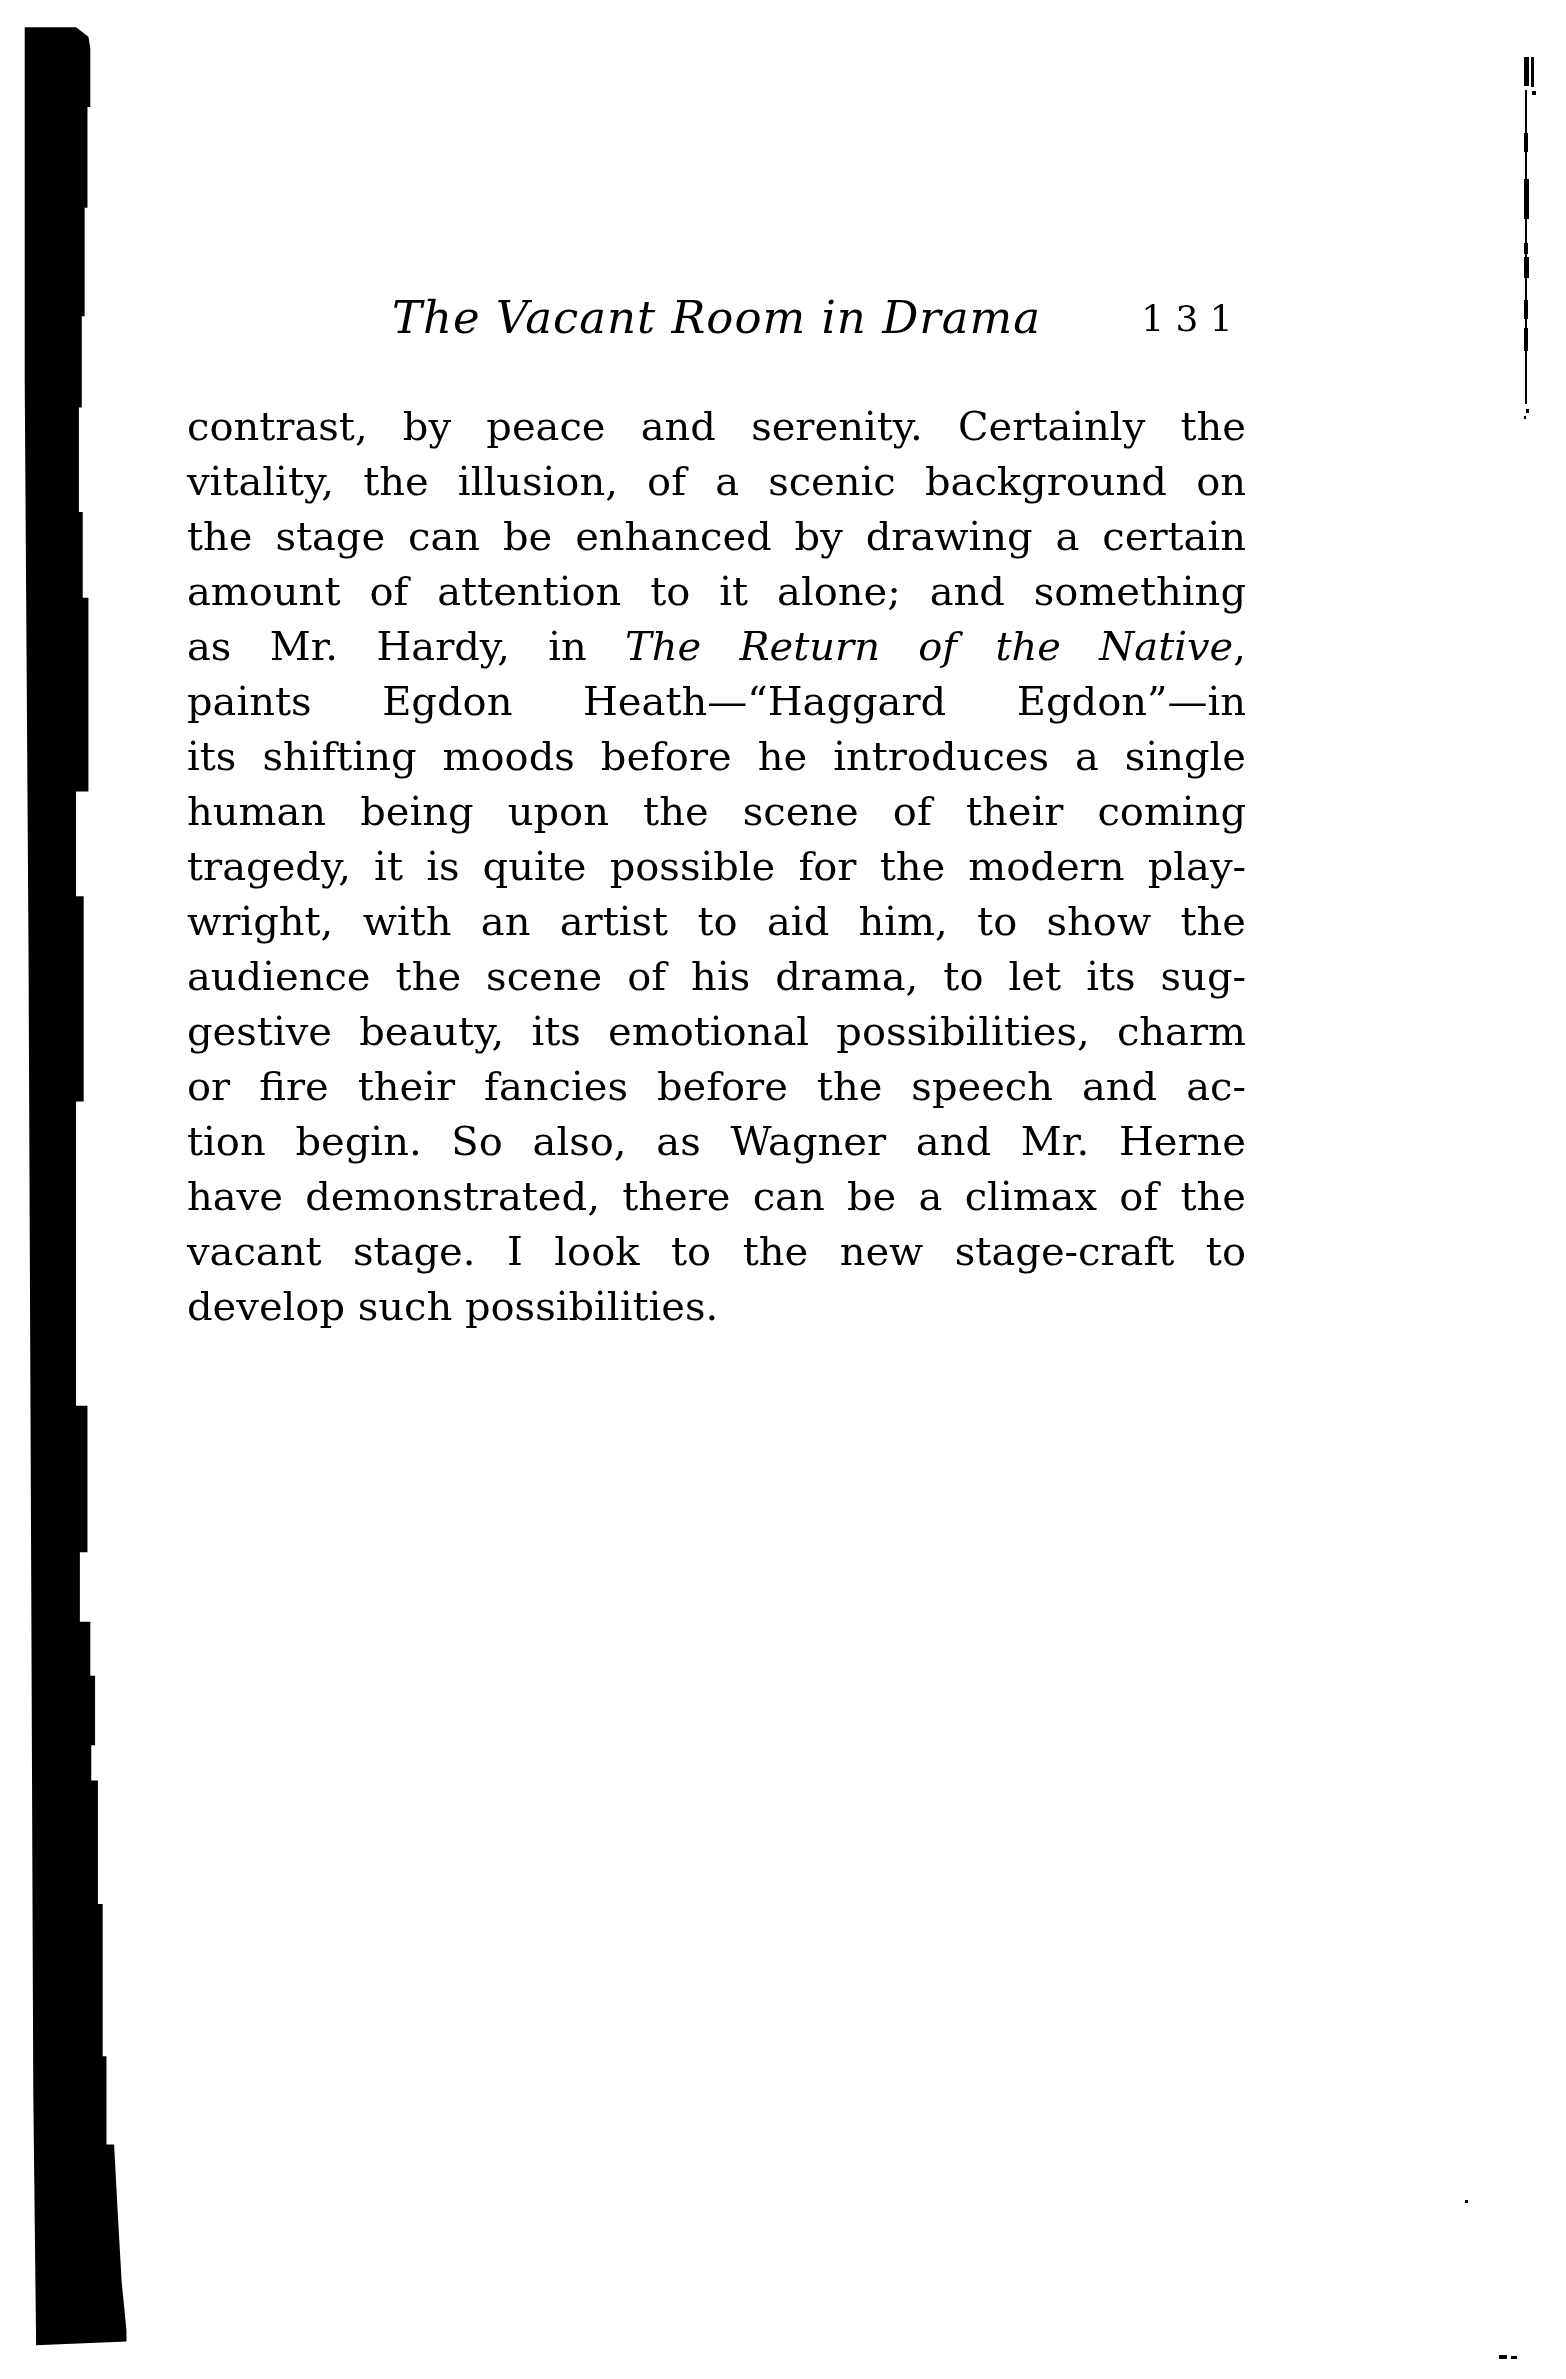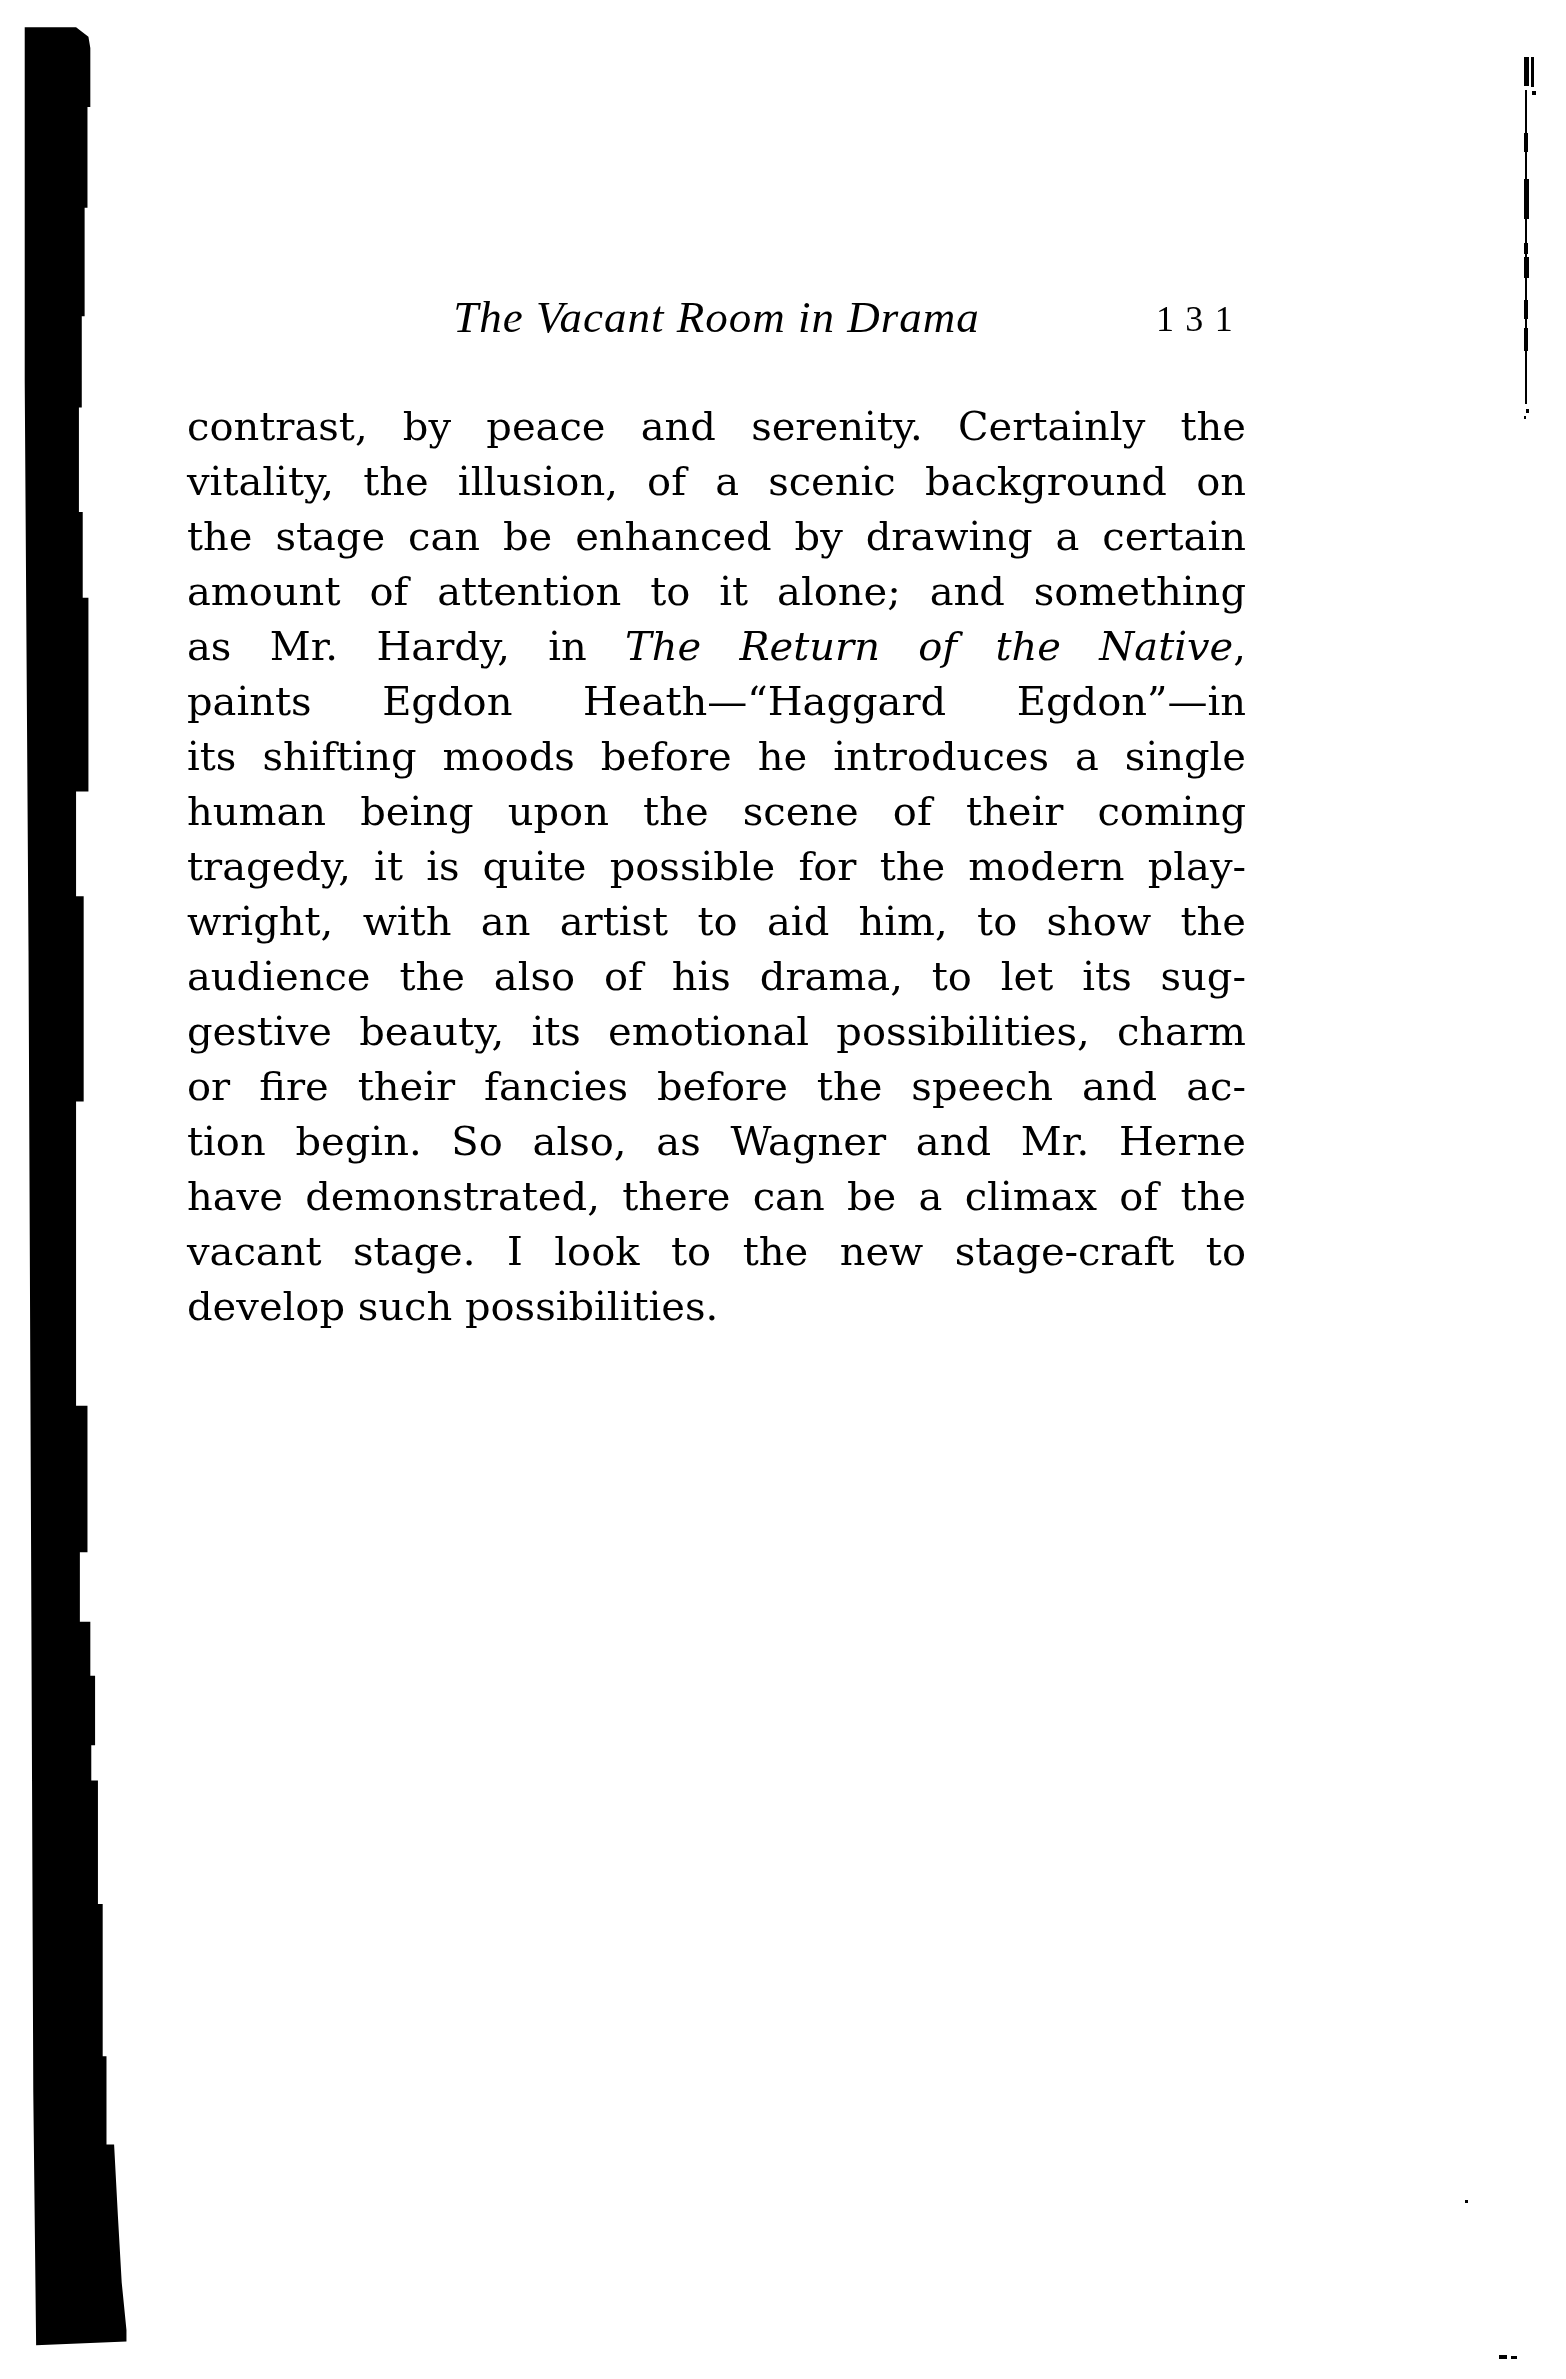--- a/index.html
+++ b/index.html
@@ -21,21 +21,20 @@
     top: 0;
     left: 0;
     pointer-events: none;
   }
   .running-header {
     position: absolute;
     top: 285px;
     left: 187px;
     width: 1059px;
     height: 72px;
-    font-family: Liberation Serif, serif;
   }
   .running-title {
     position: absolute;
     left: 0;
     top: 5.7px;
     width: 100%;
     text-align: center;
     font-style: italic;
     font-size: 45px;
     letter-spacing: 1px;
@@ -97,21 +96,21 @@
       <div class="line"><span>contrast, by peace and serenity. Certainly the</span></div>
       <div class="line"><span>vitality, the illusion, of a scenic background on</span></div>
       <div class="line"><span>the stage can be enhanced by drawing a certain</span></div>
       <div class="line"><span>amount of attention to it alone; and something</span></div>
       <div class="line"><span>as Mr. Hardy, in </span><span class="it">The Return of the Native</span><span>,</span></div>
       <div class="line"><span>paints Egdon Heath—“Haggard Egdon”—in</span></div>
       <div class="line"><span>its shifting moods before he introduces a single</span></div>
       <div class="line"><span>human being upon the scene of their coming</span></div>
       <div class="line"><span>tragedy, it is quite possible for the modern play-</span></div>
       <div class="line"><span>wright, with an artist to aid him, to show the</span></div>
-      <div class="line"><span>audience the also of his drama, to let its sug-</span></div>
+      <div class="line"><span>audience the scene of his drama, to let its sug-</span></div>
       <div class="line"><span>gestive beauty, its emotional possibilities, charm</span></div>
       <div class="line"><span>or fire their fancies before the speech and ac-</span></div>
       <div class="line"><span>tion begin. So also, as Wagner and Mr. Herne</span></div>
       <div class="line"><span>have demonstrated, there can be a climax of the</span></div>
       <div class="line"><span>vacant stage. I look to the new stage-craft to</span></div>
       <div class="line last"><span>develop such possibilities.</span></div>
     </div>
 
   <div class="artifact" style="left:1524px; top:57px;  width:4.8px; height:28.5px;"></div>
   <div class="artifact" style="left:1531px; top:57px;  width:2.9px; height:30px;"></div>

